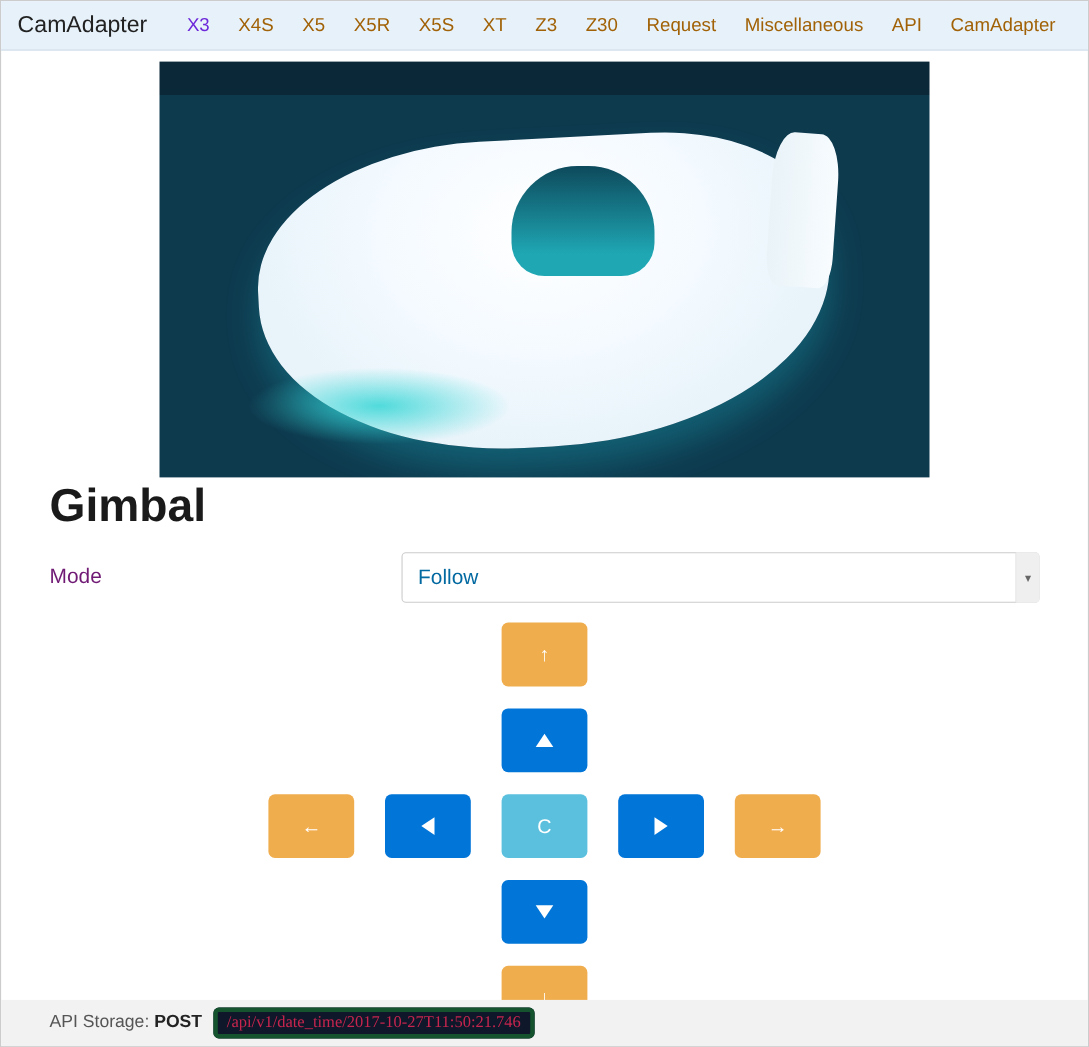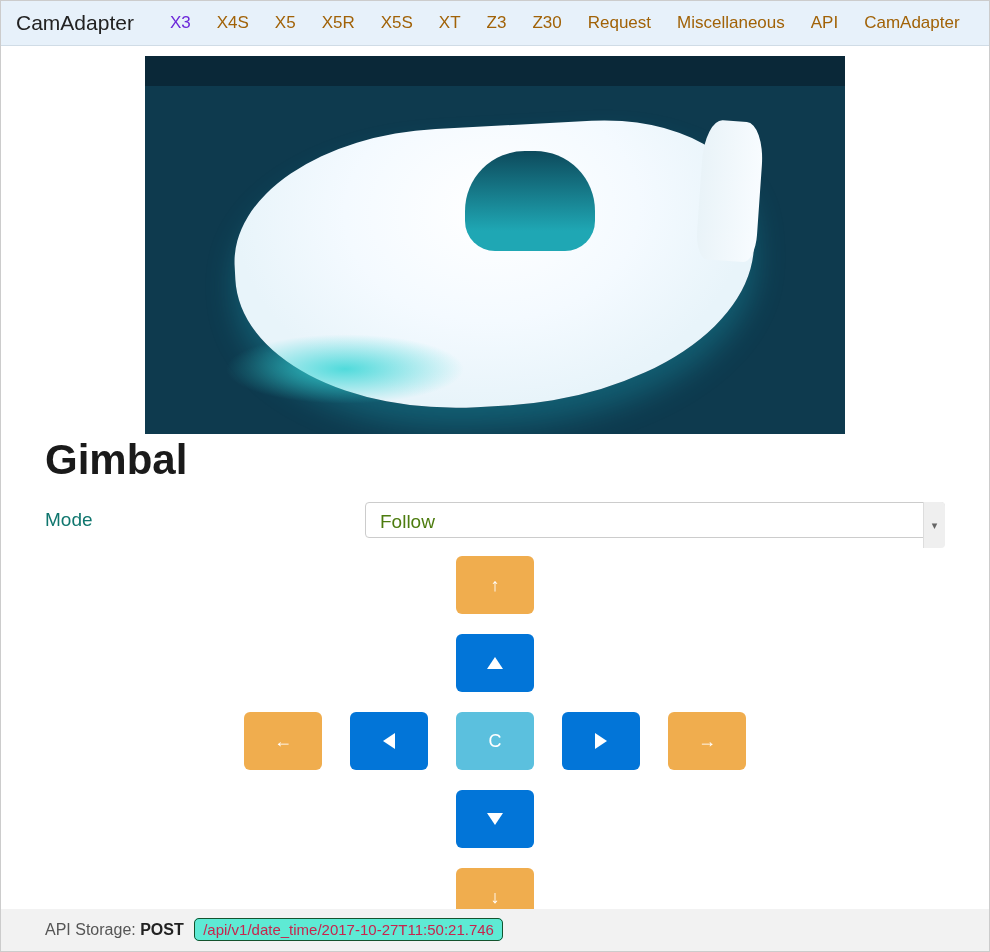--- a/index.html
+++ b/index.html
@@ -98,32 +98,32 @@
       margin-bottom: 18px;
     }
     .form-row {
       display: flex;
       align-items: center;
       margin-bottom: 18px;
     }
     .form-label {
       width: 320px;
       font-size: 19px;
-      color: #0f766e;
+      color: #701a75;
     }
     .select-wrap {
       flex: 1;
       position: relative;
     }
     select.mode-select {
       width: 100%;
-      height: 36px;
+      height: 46px;
       padding: 8px 14px;
       font-size: 19px;
-      color: #4d7c0f;
+      color: #0369a1;
       background: #fff;
       border: 1px solid #ccc;
       border-radius: 4px;
       appearance: none;
     }
     .select-caret {
       position: absolute;
       right: 0;
       top: 0;
       width: 22px;
@@ -195,25 +195,25 @@
       margin: 0 auto;
       padding: 0 15px;
       font-size: 16px;
       color: #555;
     }
     .footer-inner .method {
       font-weight: 700;
       color: #222;
     }
     .code-pill {
-      font-family: Liberation Sans, sans-serif;
+      font-family: Liberation Serif, serif;
       font-size: 15px;
       color: #c7254e;
-      background: #5eead4;
-      border: 1px solid #14532d;
+      background: #0f172a;
+      border: 4px solid #14532d;
       border-radius: 5px;
       padding: 2px 8px;
       margin-left: 6px;
     }
   </style>
 </head>
 <body>
 
 <div class="navbar">
   <span class="brand">CamAdapter</span>

